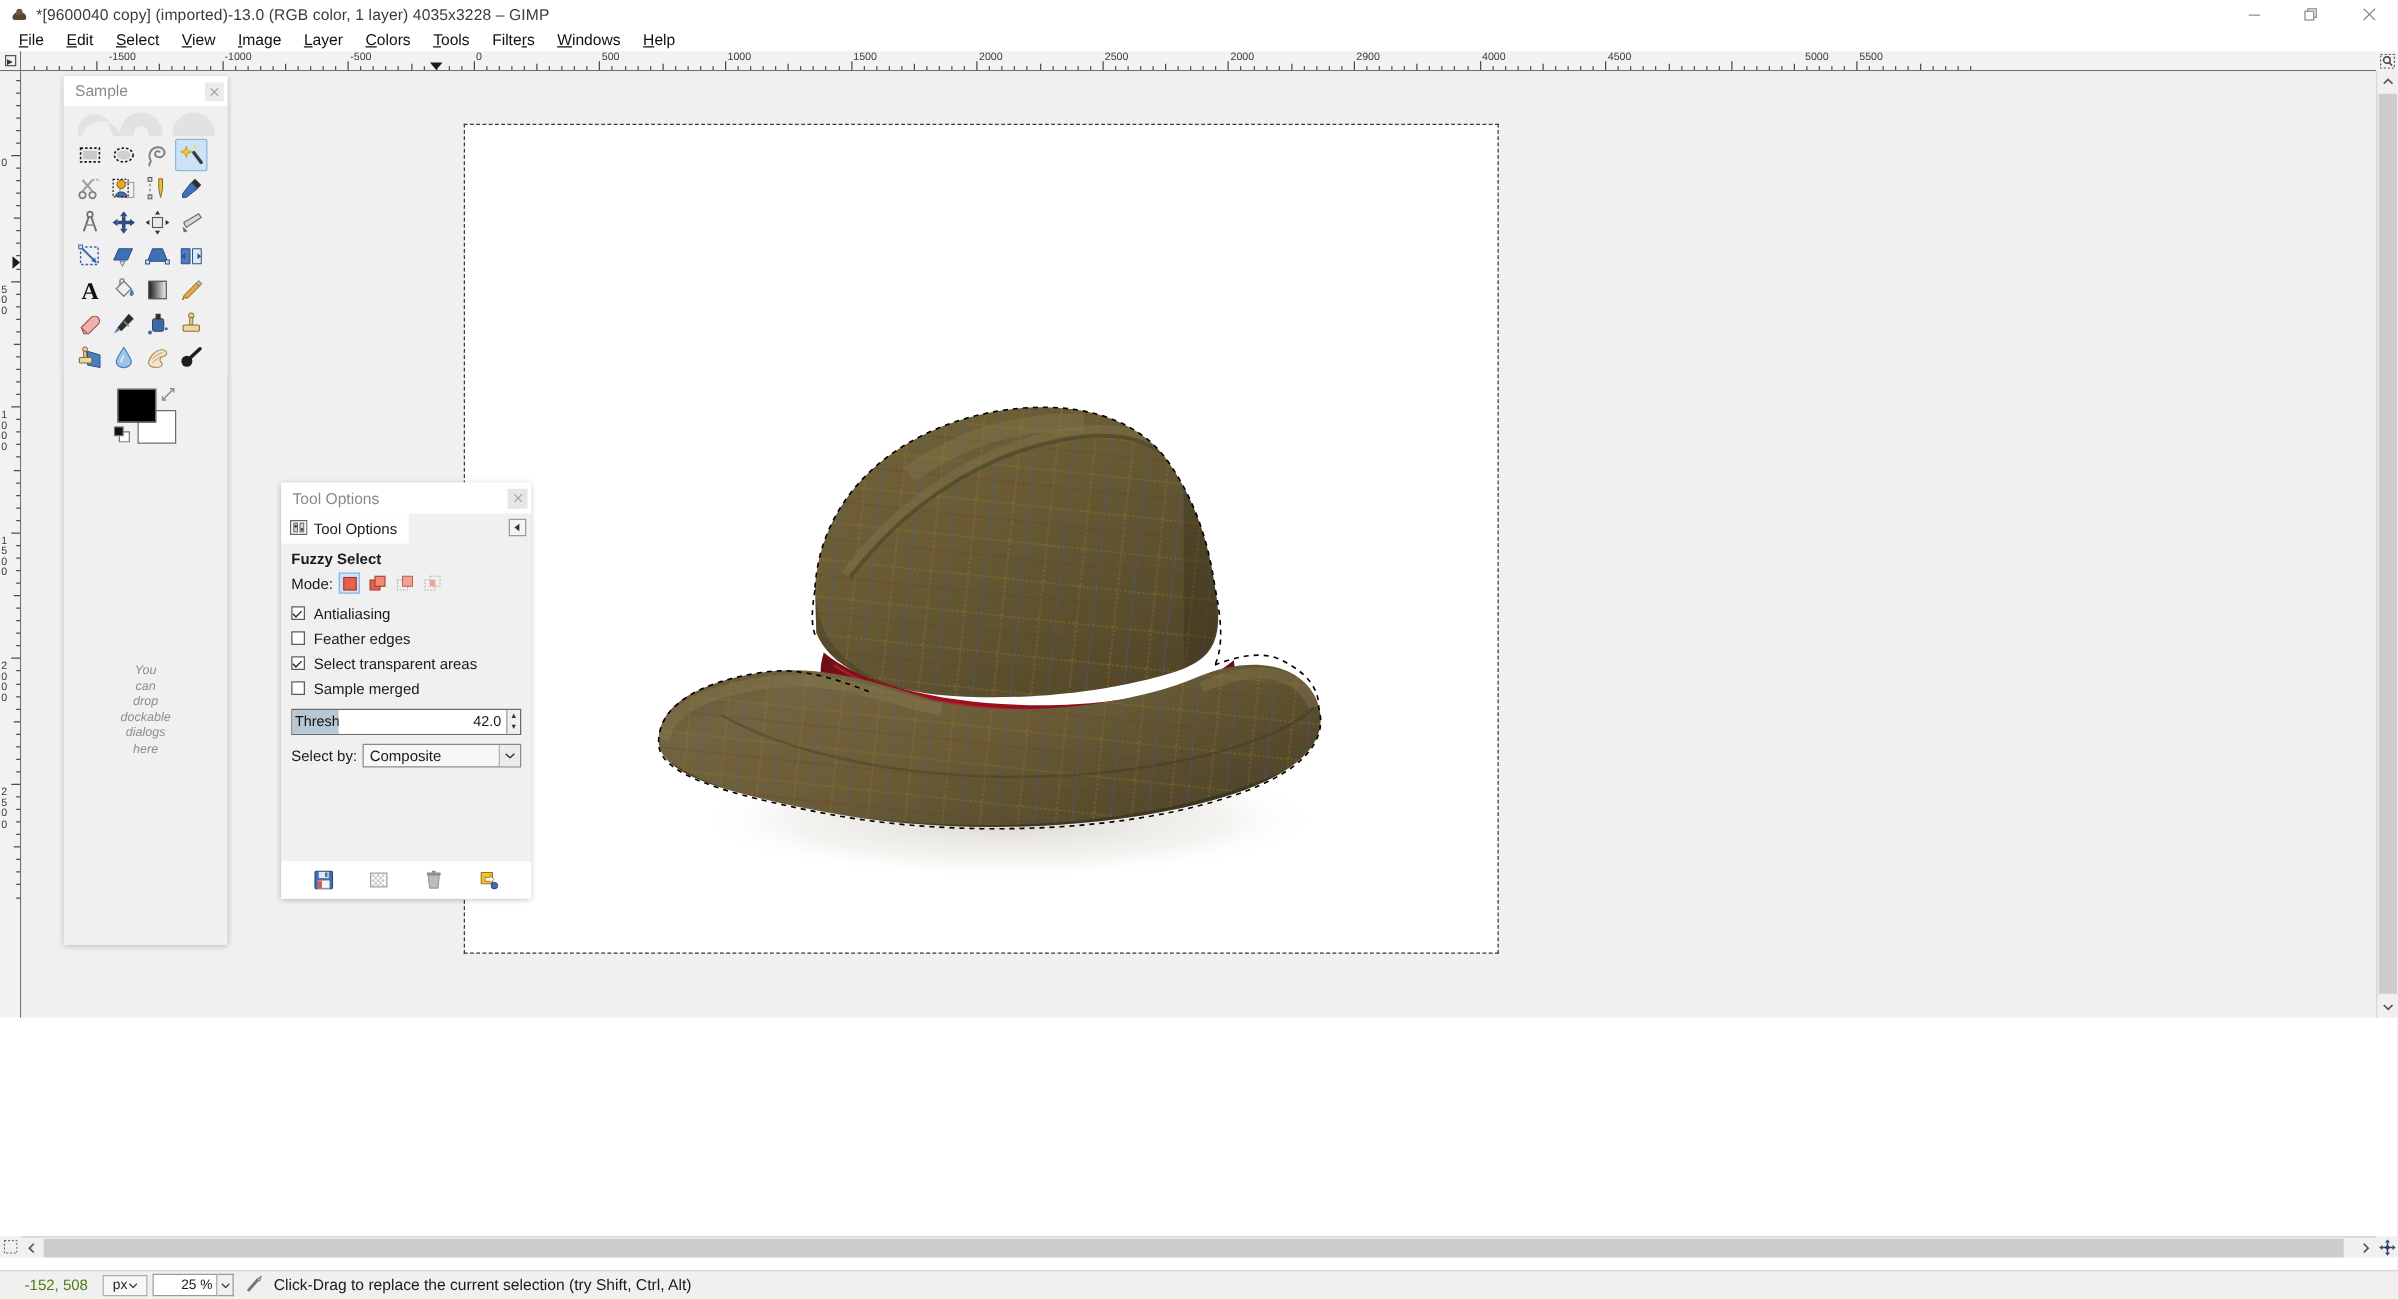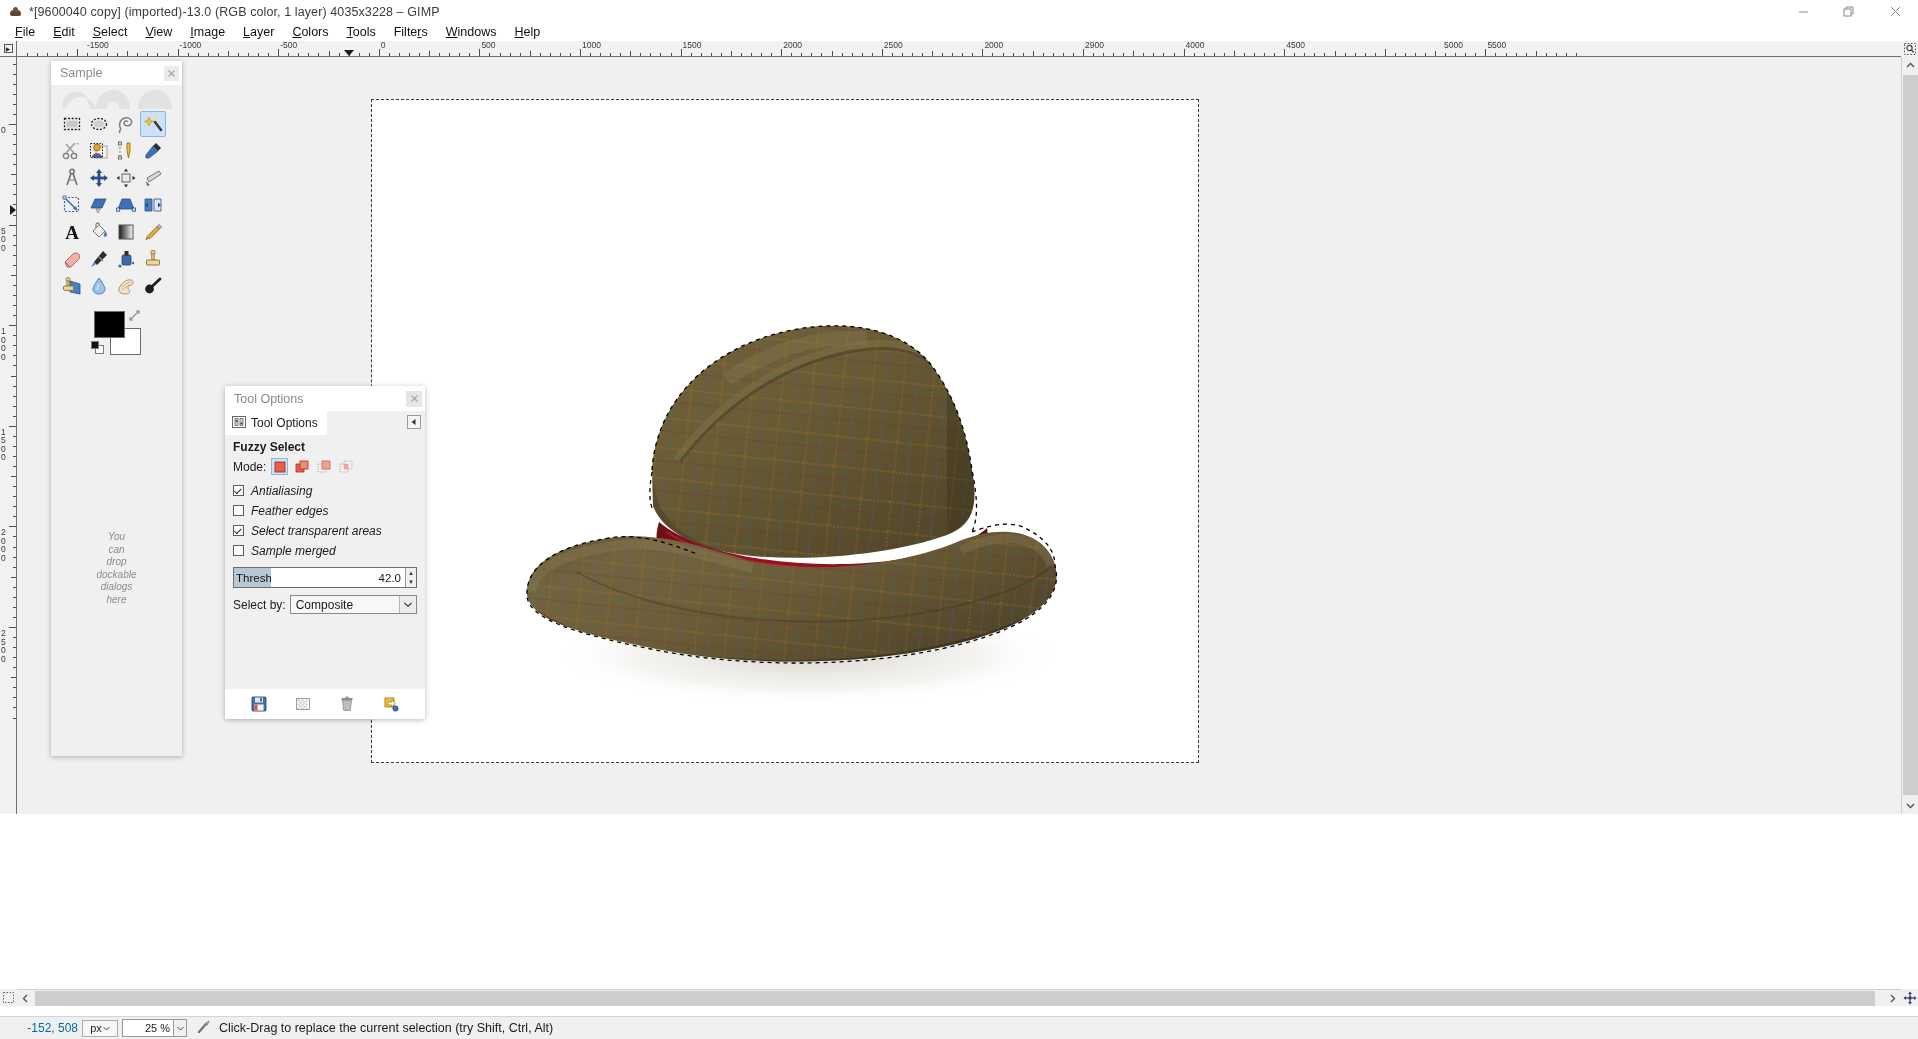--- a/index.html
+++ b/index.html
@@ -134,21 +134,21 @@
     position:absolute; right:0; top:41px; width:17px;height:16px;background:#f2f2f2;
     display:flex;align-items:center;justify-content:center;
   }
 
   
   .statusbar{
     position:absolute; left:0; bottom:0; width:1918px; height:23px;
     background:#f0f0f0; display:flex; align-items:center; padding-left:6px; gap:4px;
     border-top:1px solid #d5d5d5;
   }
-  .pos{ width:72px; font-size:12px; color:#0369a1; text-align:right; padding-left:6px;}
+  .pos{ width:72px; font-size:12px; color:#4d7c0f; text-align:center; padding-left:6px;}
   .unitsel{
     width:36px;height:17px; border:1px solid #adadad; background:#f7f7f7;
     display:flex;align-items:center; justify-content:center; gap:1px; font-size:11px;color:#222;
   }
   .zoomfield{
     width:52px;height:18px;border:1px solid #9a9a9a;background:#fff;
     display:flex;align-items:center;justify-content:flex-end;padding-right:3px;font-size:11px;
   }
   .zoomarrow{
     width:13px;height:18px;border:1px solid #9a9a9a;border-left:none;background:#f0f0f0;
@@ -235,21 +235,21 @@
   .modebtn.sel{ background:#cde2f7; border:1px solid #8bb7de; }
   .cbrow{ display:flex;align-items:center; gap:7px; height:19px; margin-bottom:1px;}
   .cbox{
     width:11px;height:11px;border:1px solid #5b5b5b;background:#fff;
     display:flex;align-items:center;justify-content:center;
   }
   .cbox.checked:after{
     content:"";width:6px;height:3px;border-left:1.6px solid #222;border-bottom:1.6px solid #222;
     transform:rotate(-45deg) translate(0px,-1px);
   }
-  .cblabel{ font-size:12px;font-style:italic;}
+  .cblabel{ font-size:12px;}
   .threshrow{
     margin-top:7px; height:21px; display:flex; align-items:stretch;
     border:1px solid #6d6d6d; background:#fff;
   }
   .threshlab{
     width:37px; background:#b8c7d4; font-size:11.5px; display:flex;align-items:center;
     padding-left:2px; color:#111; overflow:visible; white-space:nowrap;
   }
   .threshval{ flex:1; display:flex;align-items:center;justify-content:flex-end;
               padding-right:4px; font-size:11.5px; background:#fff;}

